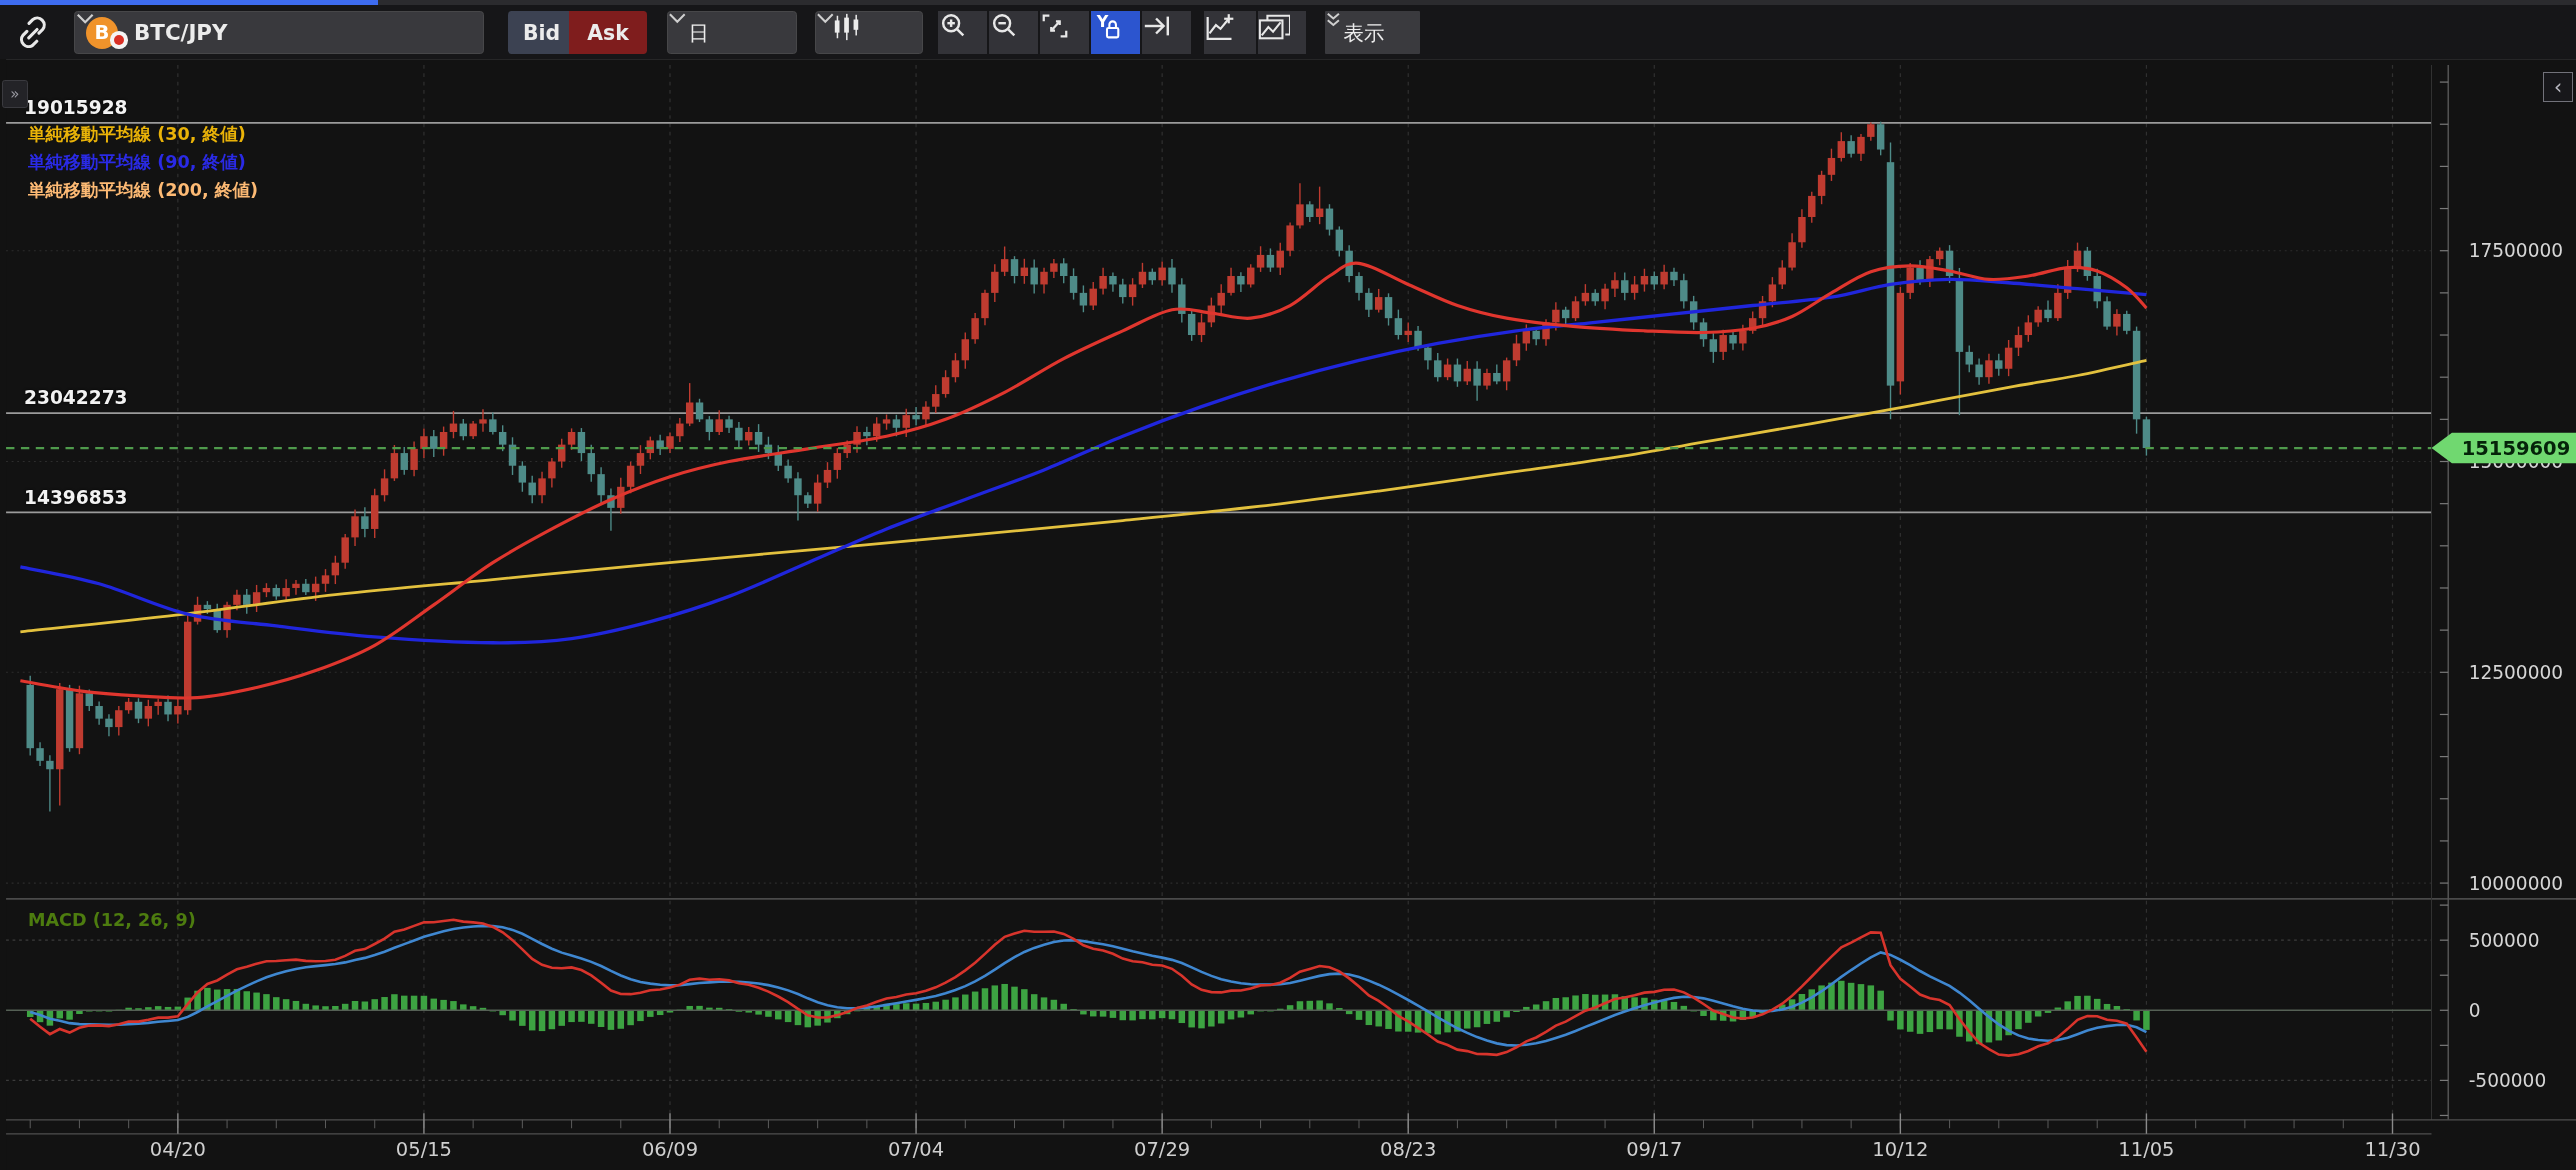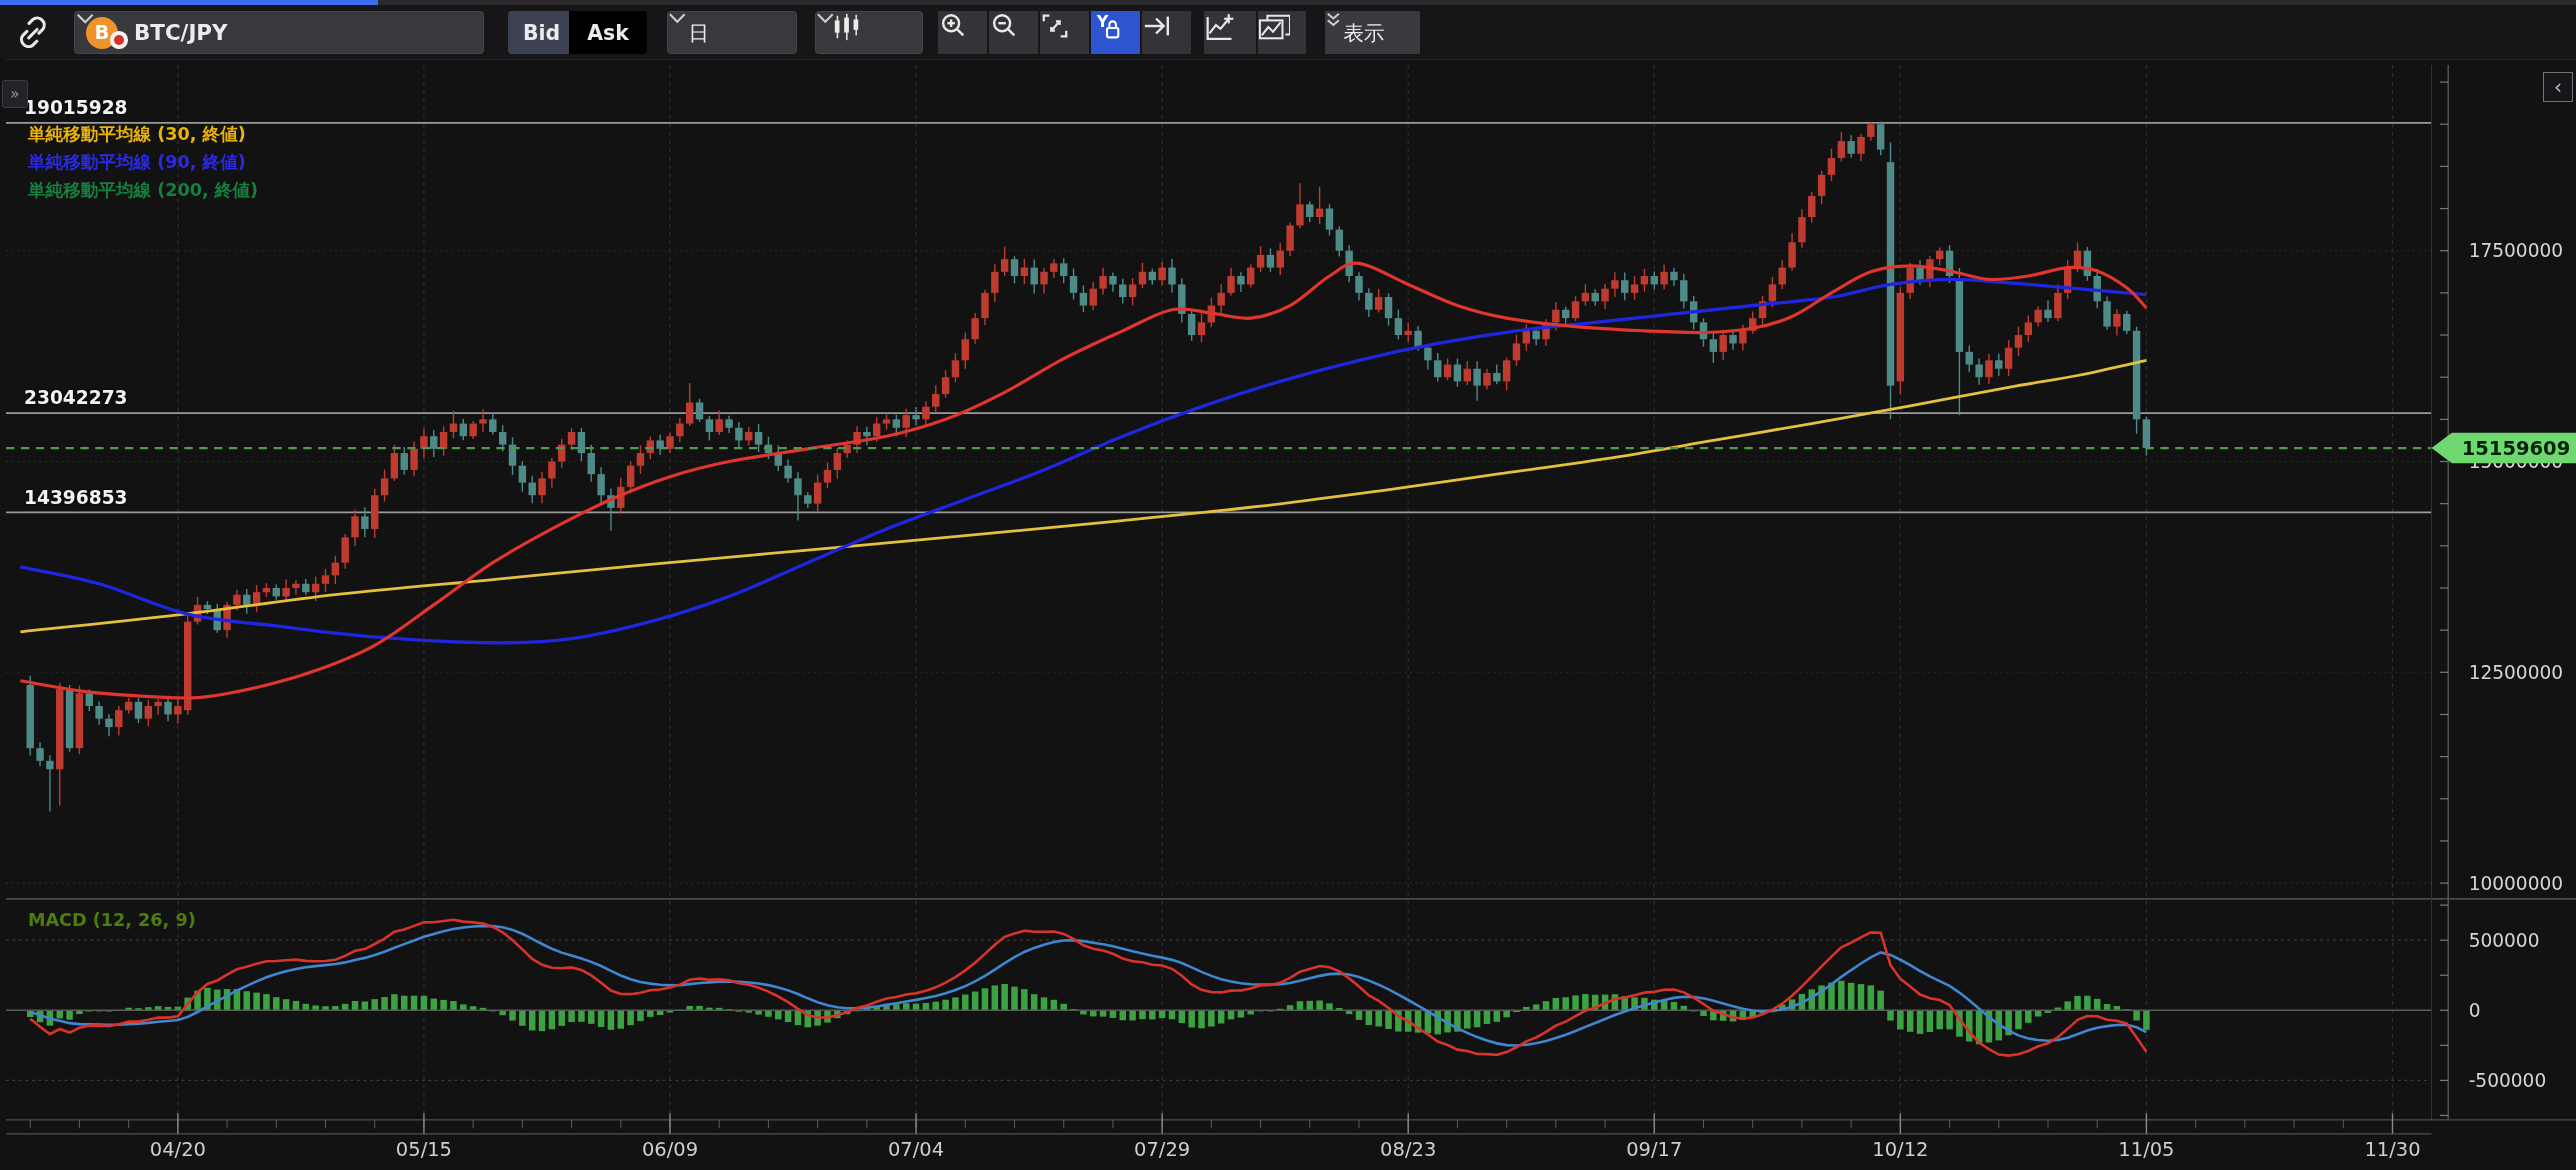--- a/index.html
+++ b/index.html
@@ -13,21 +13,21 @@
     display:flex;align-items:center;color:#ececec;font-size:20.4px;cursor:default;}
   .gray{background:#39393d;border:0.9px solid #474749;}
   .sq{background:#333338;border-radius:0;justify-content:center;}
   .chev{margin-left:auto;margin-right:13px;flex:0 0 auto;}
   .lbl{white-space:nowrap;}
   
   #chart-wrap{position:absolute;left:0;top:0;width:2576px;height:1170px;margin-left:6px;}
   .pricelabel{position:absolute;left:24px;color:#f2f2f2;font-size:18.6px;font-weight:700;z-index:3;
     text-shadow:0 0 2.8px #000;}
   #legend{position:absolute;left:28px;top:120px;z-index:3;font-size:17.6px;line-height:28px;font-weight:600;}
-  #legend .l30{color:#eab308}#legend .l90{color:#2a2ae6}#legend .l200{color:#15803d}
+  #legend .l30{color:#eab308}#legend .l90{color:#2a2ae6}#legend .l200{color:#fdba74}
   #macd-label{position:absolute;left:28px;top:910px;color:#4d7c0f;font-size:17.6px;font-weight:700;z-index:3;}
   #expander{position:absolute;left:1.9px;top:80px;width:24px;height:26px;background:#232327;border:0.9px solid #3a3a3f;
     border-radius:2.8px;color:#9a9aa2;font-size:15px;display:flex;align-items:center;justify-content:center;z-index:3;}
   #collapse{position:absolute;left:2543px;top:72px;width:30px;height:30px;background:#17171a;border:0.9px solid #72727a;
     color:#b8b8c0;font-size:20.4px;display:flex;align-items:center;justify-content:center;z-index:3;box-sizing:border-box;}
   svg{position:absolute;left:0;top:0;}
   text{font-family:"DejaVu Sans","Liberation Sans",sans-serif;}
 </style>
 </head>
 <body>
@@ -892,21 +892,21 @@
           <span style="width:10.2px;height:10.2px;border-radius:50%;background:#d93025;display:block"></span>
         </span>
       </span>
       <span class="lbl" style="font-size:21.4px;font-weight:600">BTC/JPY</span>
       <svg class="chev" width="20.4" height="13" viewBox="0 0 22 14">
           <polyline points="3,3 11,11 19,3" fill="none" stroke="#cfcfcf" stroke-width="2.4"></polyline>
         </svg>
     </div>
 
     <div class="tb-btn" style="left:508px;width:67px;background:#3c4252;border-radius:3.7px 0 0 3.7px;justify-content:center;font-weight:700">Bid</div>
-    <div class="tb-btn" style="left:569px;width:78px;background:#000000;border-radius:0 3.7px 3.7px 0;justify-content:center;font-weight:700">Ask</div>
+    <div class="tb-btn" style="left:569px;width:78px;background:#7f1d1d;border-radius:0 3.7px 3.7px 0;justify-content:center;font-weight:700">Ask</div>
 
     <div class="tb-btn gray" style="left:667px;width:130px">
       <span class="lbl" style="margin-left:20.4px">日</span>
       <svg class="chev" width="18.6" height="12" viewBox="0 0 20 13">
           <polyline points="2,2.5 10,10.5 18,2.5" fill="none" stroke="#cfcfcf" stroke-width="2.2"></polyline>
         </svg>
     </div>
 
     <div class="tb-btn gray" style="left:815px;width:108px">
       <svg style="margin-left:15px" width="32" height="30" viewBox="0 0 34 32">

